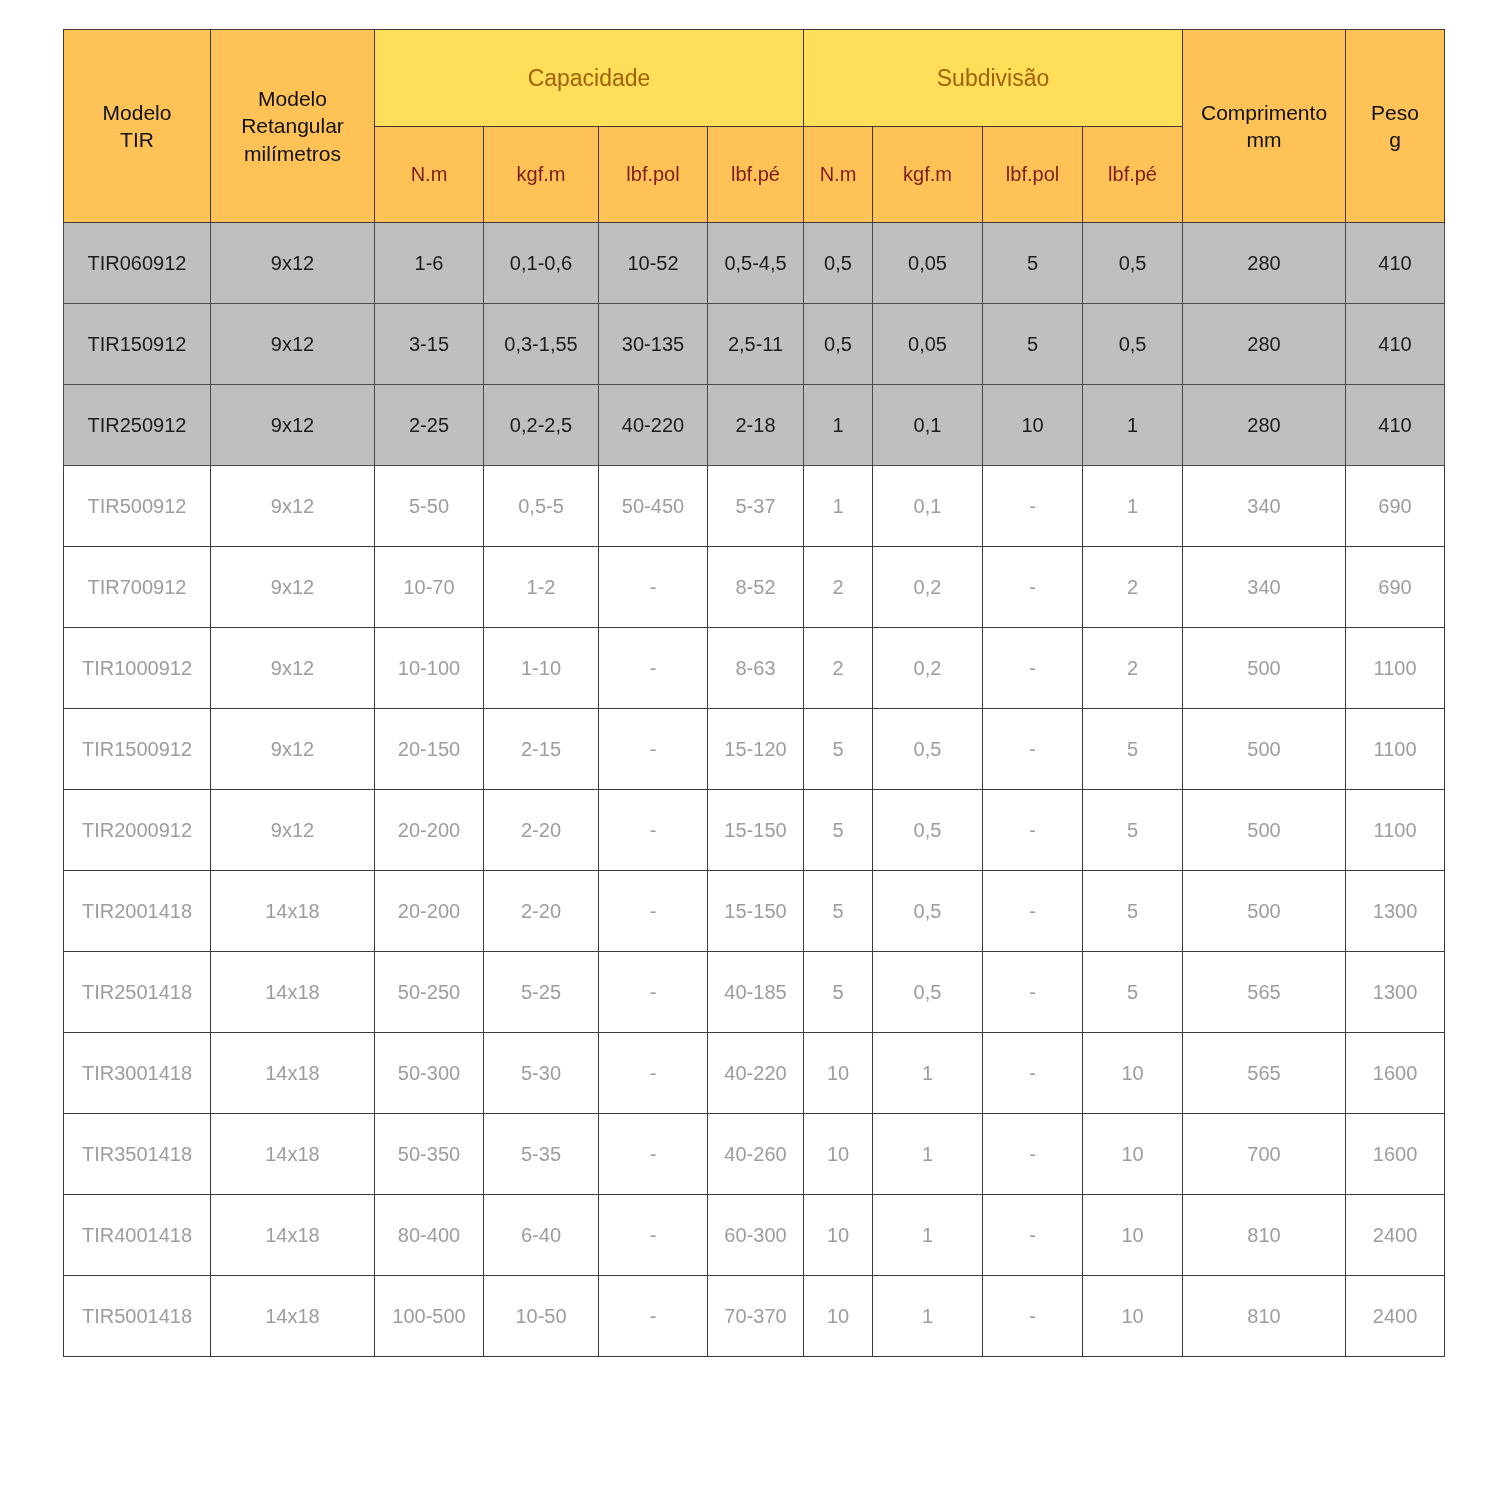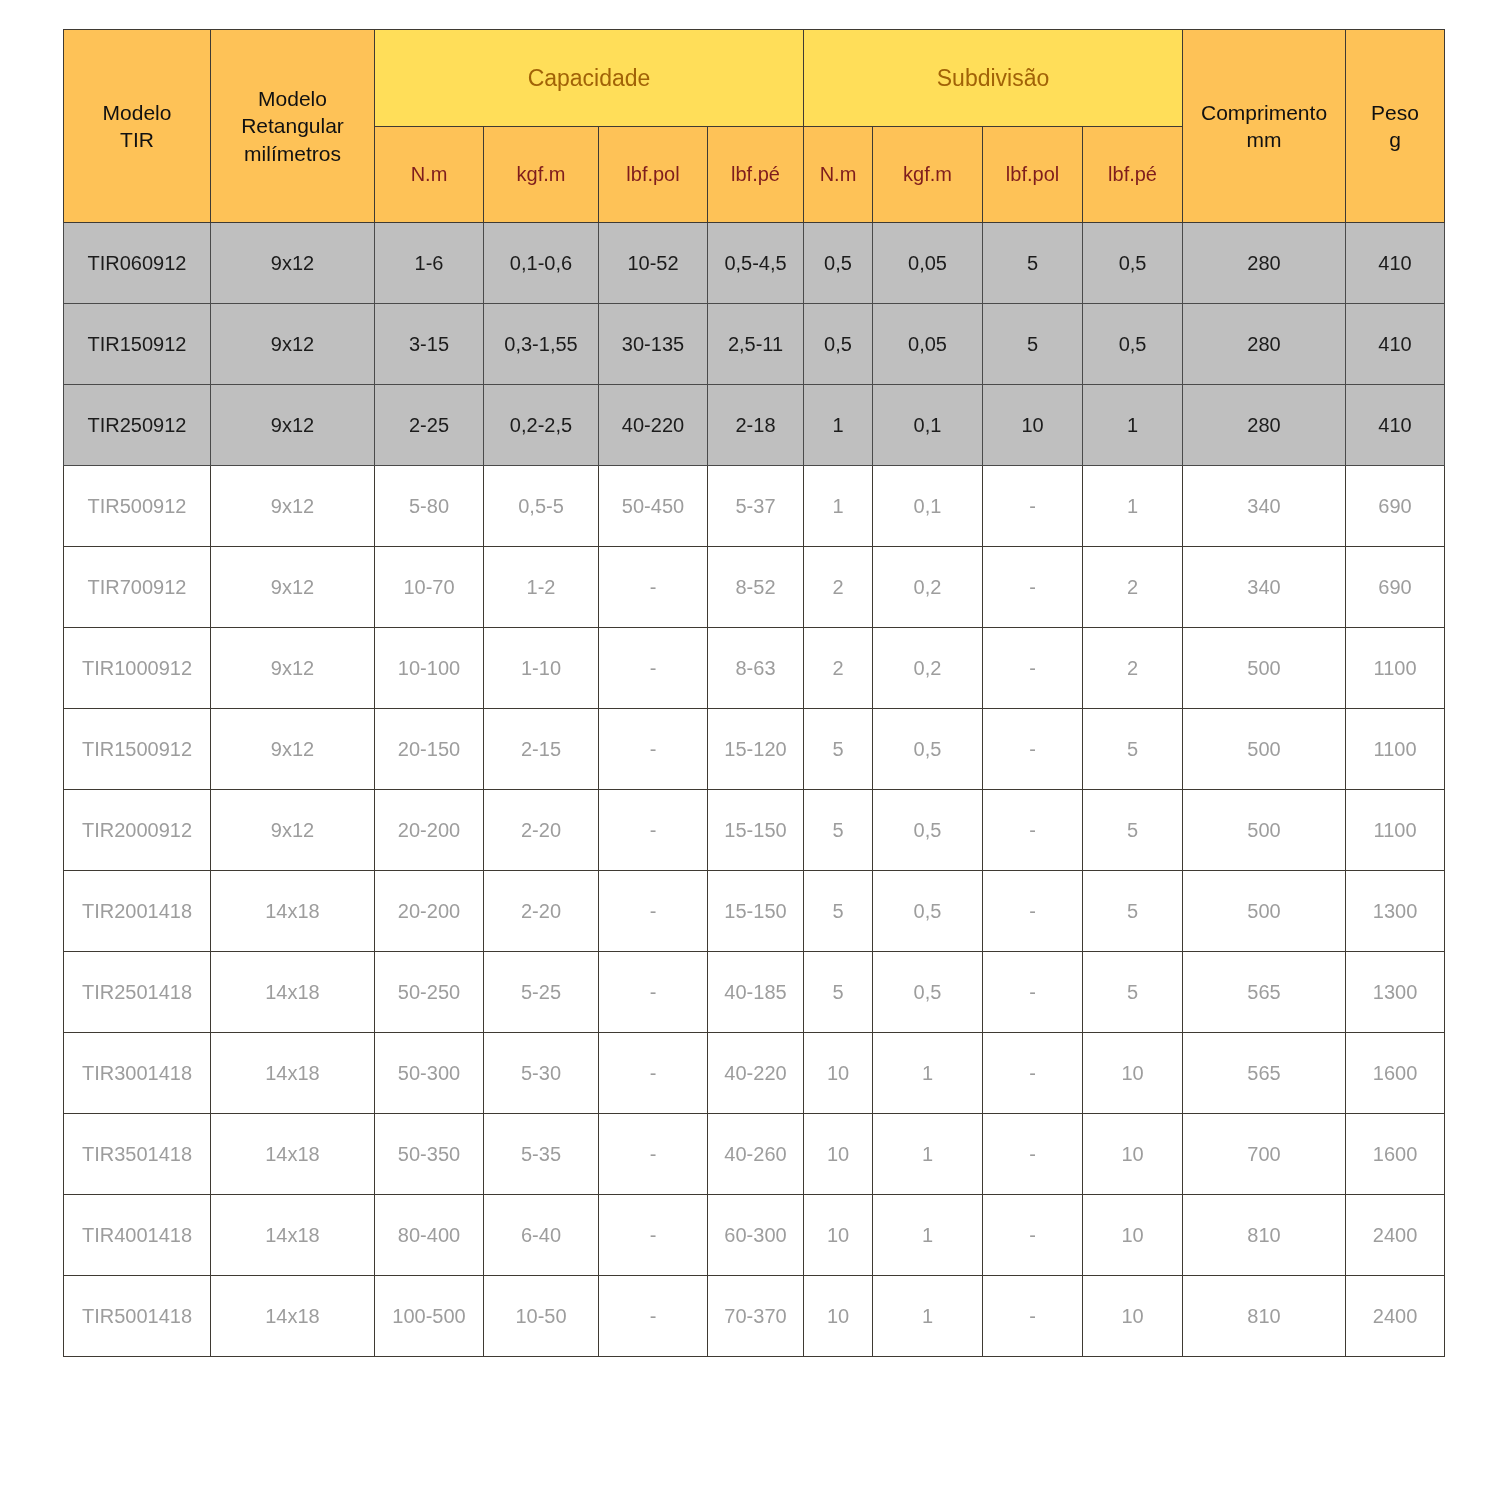--- a/index.html
+++ b/index.html
@@ -196,21 +196,21 @@
           <td>1</td>
           <td>0,1</td>
           <td>10</td>
           <td>1</td>
           <td>280</td>
           <td>410</td>
         </tr>
         <tr>
           <td>TIR500912</td>
           <td>9x12</td>
-          <td>5-80</td>
+          <td>5-50</td>
           <td>0,5-5</td>
           <td>50-450</td>
           <td>5-37</td>
           <td>1</td>
           <td>0,1</td>
           <td>-</td>
           <td>1</td>
           <td>340</td>
           <td>690</td>
         </tr>

